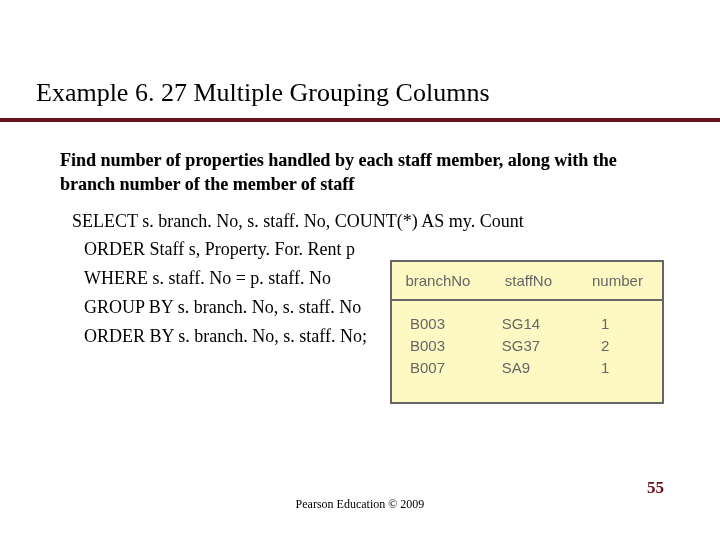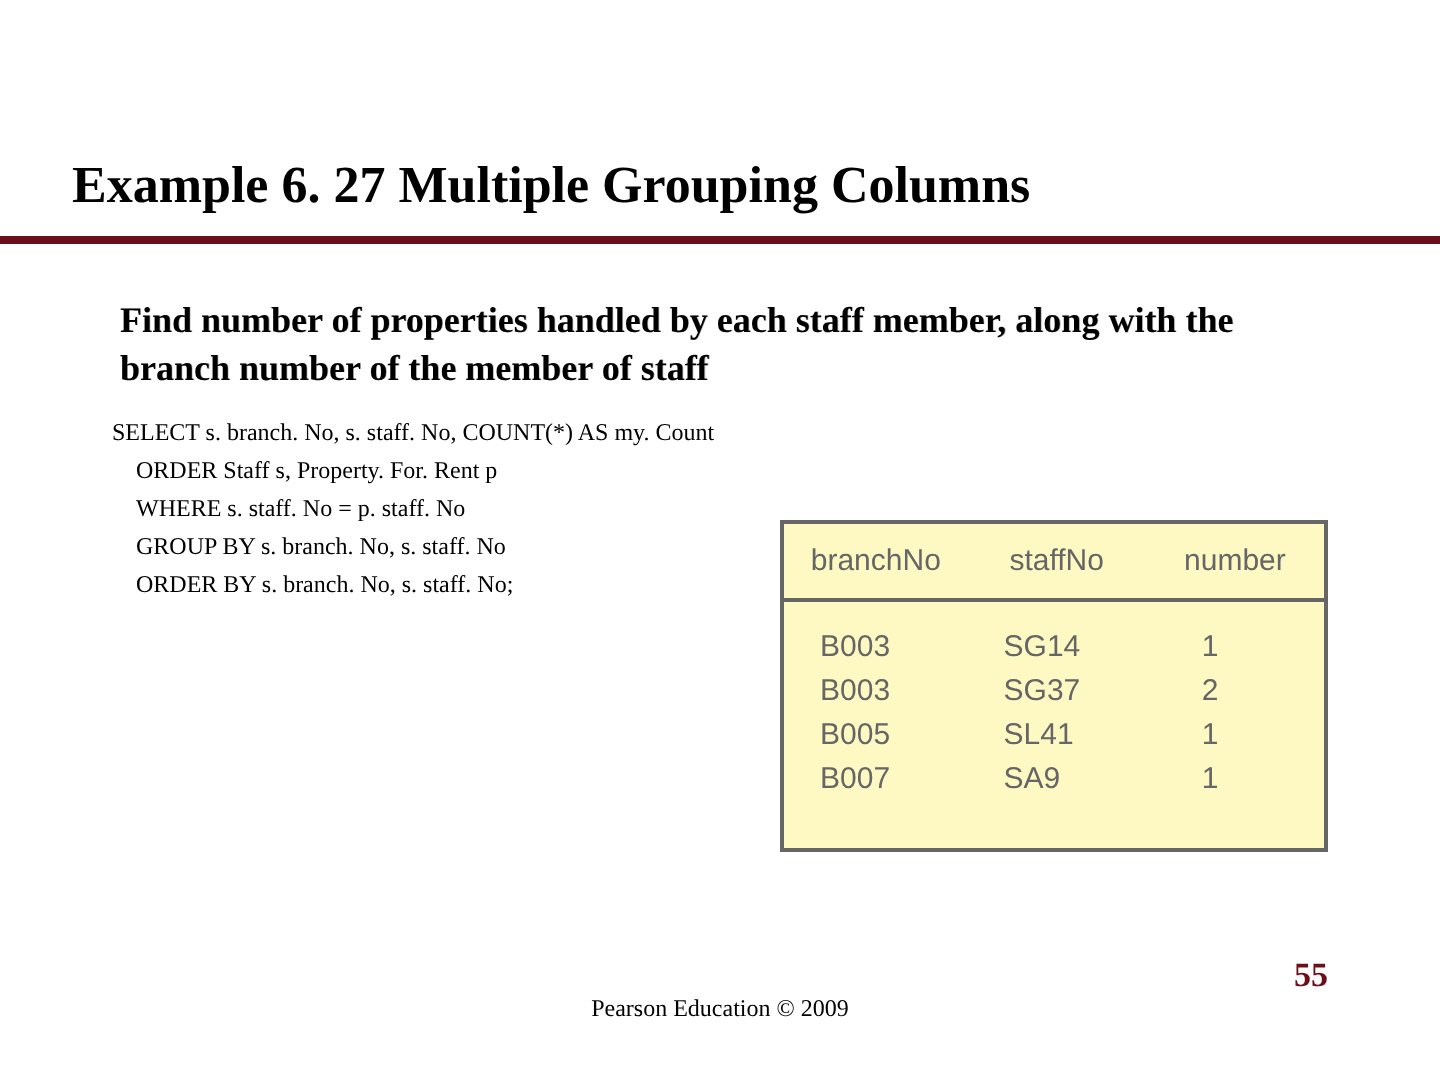--- a/index.html
+++ b/index.html
@@ -13,44 +13,44 @@
     overflow: hidden;
   }
   .slide {
     width: 720px;
     height: 540px;
     position: relative;
     box-sizing: border-box;
   }
   .title {
     font-size: 26px;
-    font-weight: bold;
+    font-weight: normal;
     color: #000;
     padding: 78px 0 6px 36px;
   }
   .title-rule {
     position: absolute;
     left: 0;
     top: 118px;
     width: 720px;
     height: 4px;
     background: #6b0f1a;
   }
   .intro {
     font-size: 18px;
     font-weight: bold;
     color: #000;
     padding: 34px 60px 0 60px;
     line-height: 1.35;
     text-shadow: 0.4px 0 0 rgba(0,0,0,0.25);
   }
   .sql {
-    font-size: 12px;
+    font-size: 18px;
     color: #000;
-    padding: 10px 0 0 56px;
+    padding: 10px 0 0 72px;
     line-height: 1.6;
   }
   .sql div { white-space: pre; }
   .indent { padding-left: 12px; }
   .table-wrap {
     position: absolute;
     right: 56px;
     top: 260px;
     width: 270px;
     border: 2px solid #666;
@@ -136,25 +136,20 @@
           <td>B003</td>
           <td>SG14</td>
           <td>1</td>
         </tr>
         <tr>
           <td>B003</td>
           <td>SG37</td>
           <td>2</td>
         </tr>
         <tr>
-          <td>B005</td>
-          <td>SL41</td>
-          <td>1</td>
-        </tr>
-        <tr>
           <td>B007</td>
           <td>SA9</td>
           <td>1</td>
         </tr>
       </tbody>
     </table>
   </div>
 
   <div class="footer">Pearson Education © 2009</div>
   <div class="pagenum">55</div>

